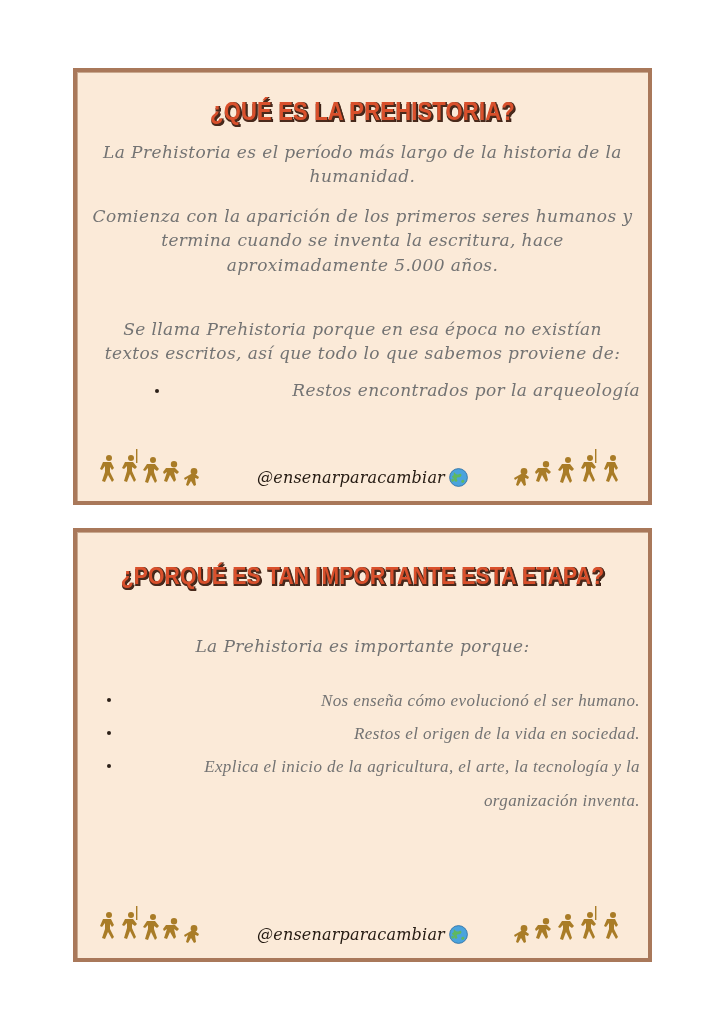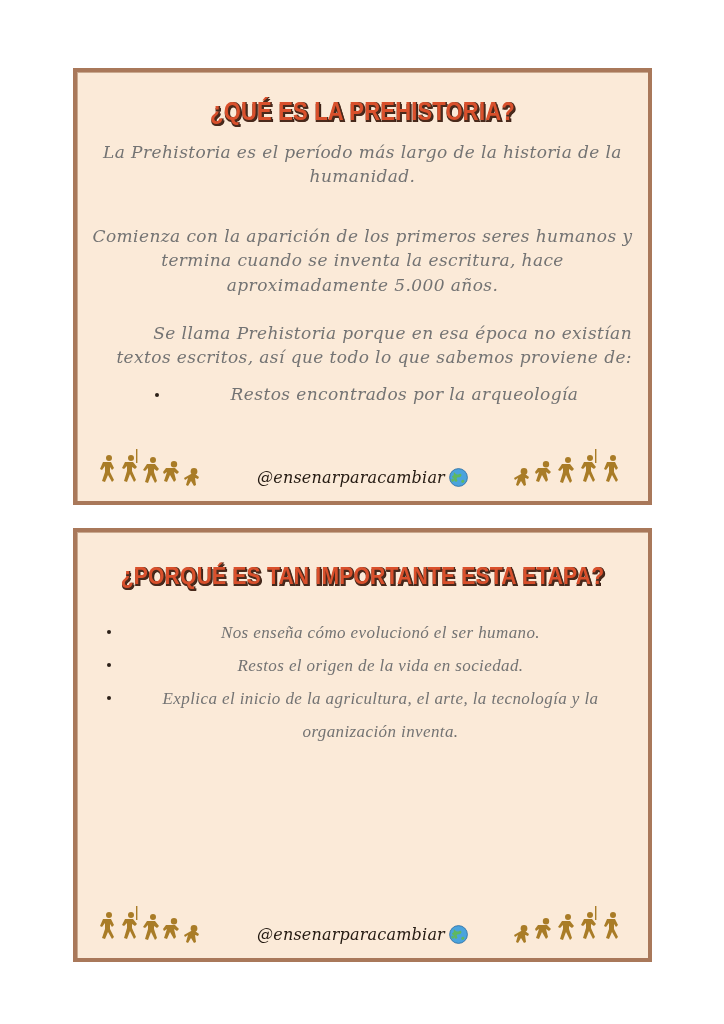--- a/index.html
+++ b/index.html
@@ -74,34 +74,34 @@
     font-size: 17px;
     line-height: 1.42;
     letter-spacing: 0.4px;
   }
 
   .para {
     text-align: center;
   }
 
   #p-intro      { margin-top: 14px; }
-  #p-comienza   { margin-top: 36px; }
-  #p-sellama    { margin-top: 24px; text-align: right; padding: 0 8px; }
+  #p-comienza   { margin-top: 16px; }
+  #p-sellama    { margin-top: 40px; text-align: center; padding: 0 8px; }
 
   #p-importante { margin-top: 44px; text-align: center; }
 
   
   .bullets {
     list-style: none;
     margin-top: 12px;
   }
   .bullets li {
     position: relative;
     padding-left: 18px;
-    text-align: center;
+    text-align: right;
   }
   .bullets li::before {
     content: "";
     position: absolute;
     left: 4px;
     top: 10px;
     width: 4px;
     height: 4px;
     border-radius: 50%;
     background: #2b2018;
@@ -237,20 +237,21 @@
         </svg>
       </span>
     </div>
   </section>
 
   <section class="card" id="card-importante">
     <div class="card-body">
 
       <h1 class="card-title">¿PORQUÉ ES TAN IMPORTANTE ESTA ETAPA?</h1>
 
+      <p class="script para" id="p-importante">La Prehistoria es importante porque:</p>
 
       <ul class="script bullets" id="bullets-importancia">
         <li>Nos enseña cómo evolucionó el ser humano.</li>
         <li>Restos el origen de la vida en sociedad.</li>
         <li>Explica el inicio de la agricultura, el arte, la tecnología y la organización inventa.</li>
       </ul>
     </div>
 
     <div class="card-footer">
 

